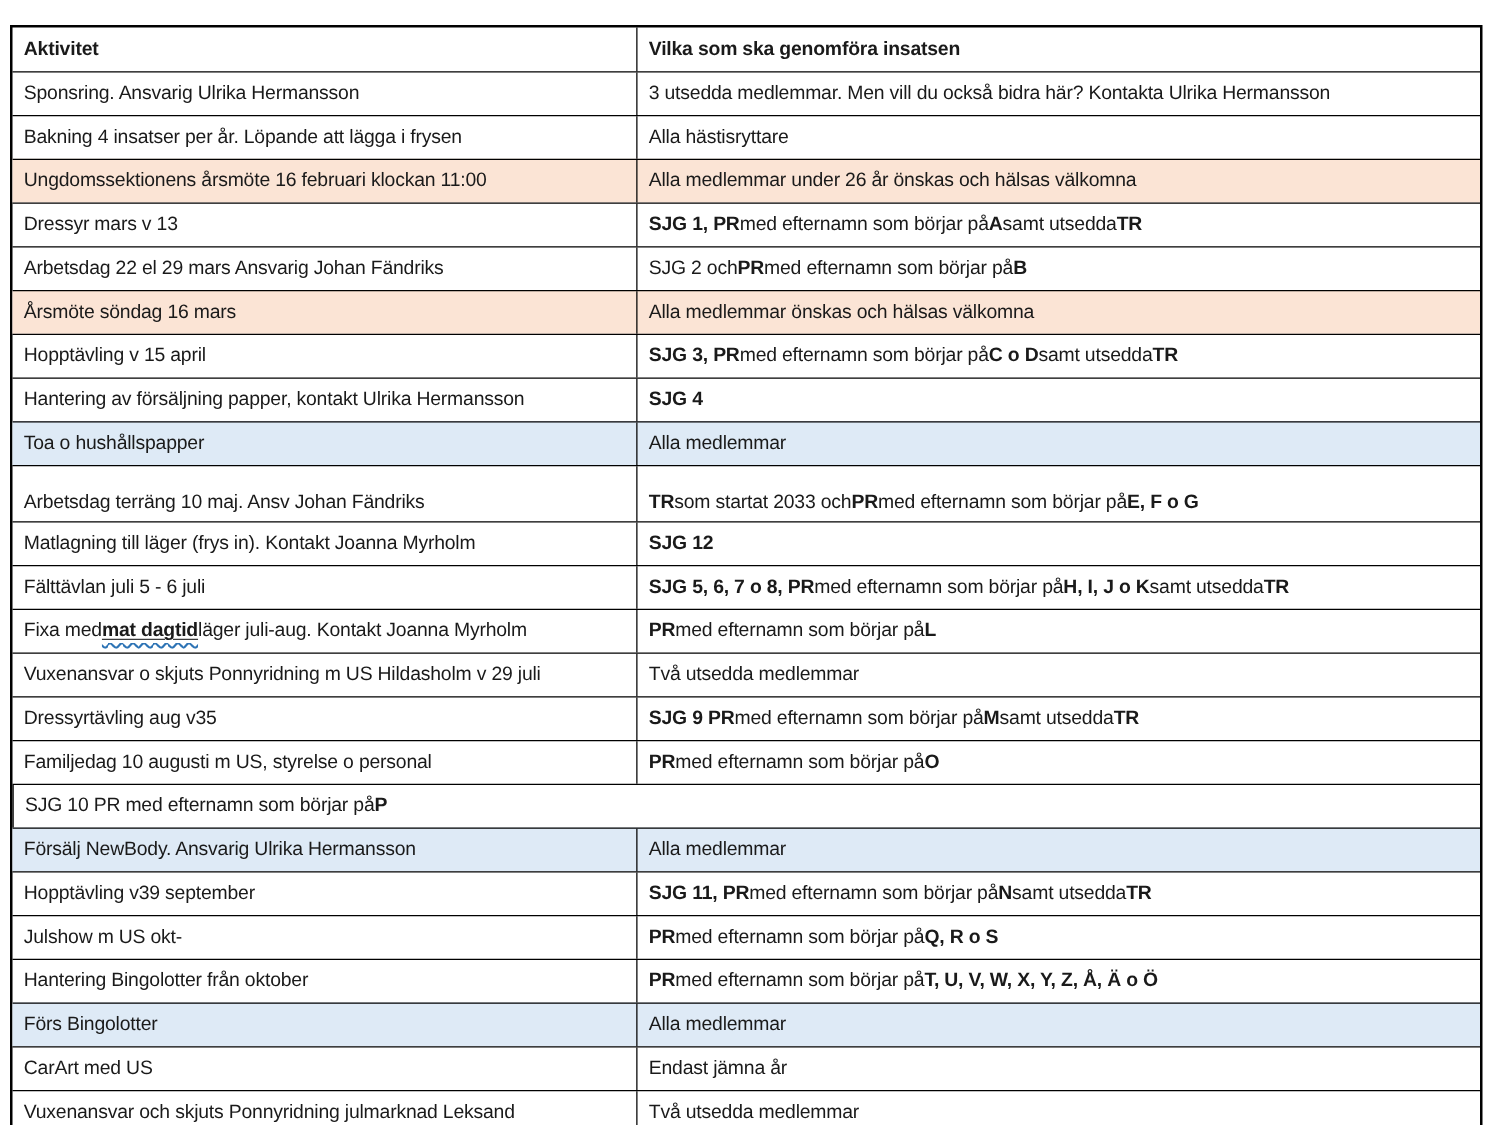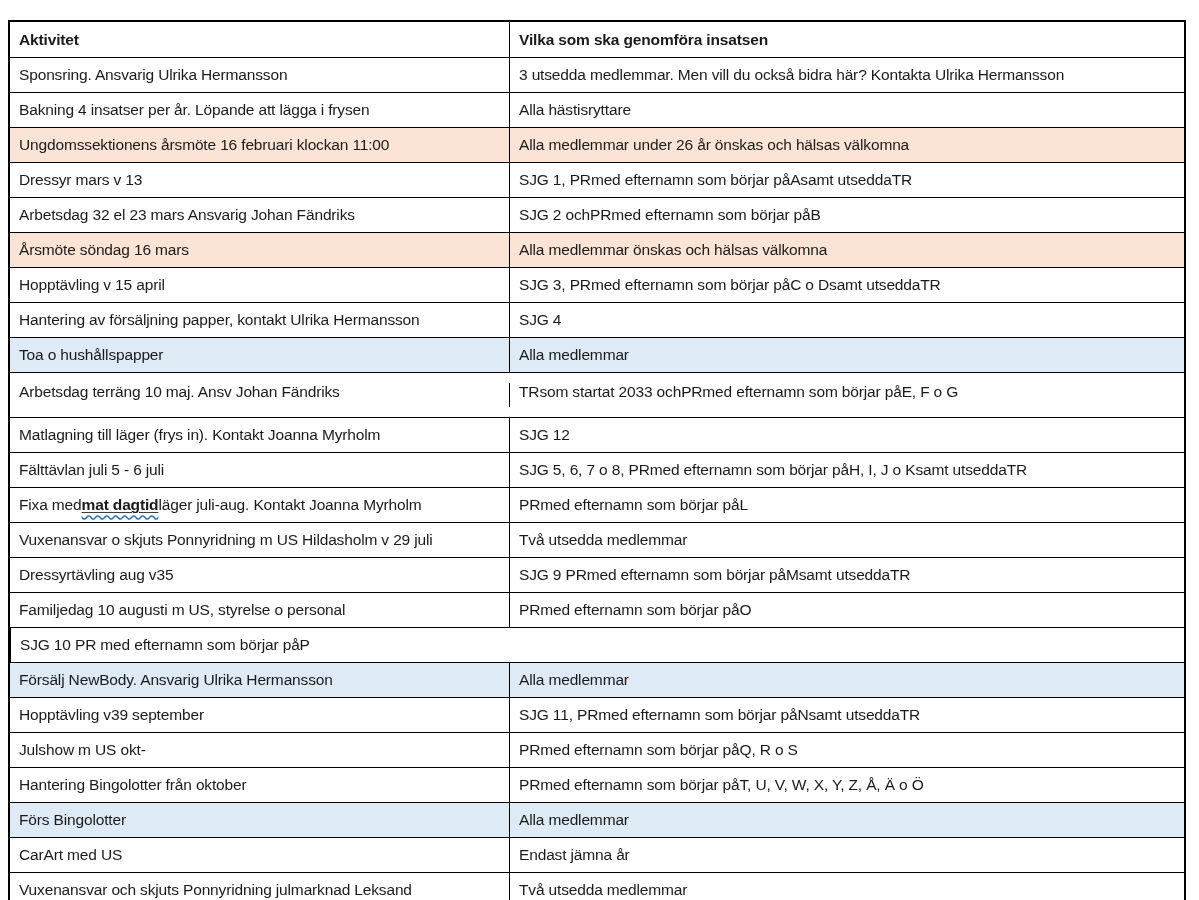--- a/index.html
+++ b/index.html
@@ -22,21 +22,21 @@
     margin-top: 10px;
   }
   .row {
     display: flex;
     height: 35px;
     box-sizing: border-box;
     border-top: 1px solid var(--border, #000);
   }
   .row.header { border-top: none; }
   .row.header .cell { font-weight: bold; }
-  .row.tall { height: 45px; align-items: center; }
+  .row.tall { height: 45px; }
   .row.tall .cell { align-items: flex-end; padding-bottom: 7px; }
   .row.peach { background: var(--peach, #FBE4D5); text-align: right; }
   .row.blue  { background: var(--blue, #DEEAF6); text-align: right; }
   .cell {
     display: flex;
     align-items: center;
     box-sizing: border-box;
     font-size: 15.5px;
     letter-spacing: -0.15px;
     color: var(--text, #1a1a1a);
@@ -49,21 +49,21 @@
     flex: none;
     padding-left: 9px;
     padding-right: 6px;
   }
   .cell.right {
     flex: 1;
     border-left: 1px solid var(--border, #000);
     padding-left: 9px;
     padding-right: 6px;
   }
-  .cell span.b { font-weight: normal; }
+  .cell span.b { font-weight: bold; }
   .spell {
     text-decoration: underline;
     text-decoration-style: wavy;
     text-decoration-color: var(--spell, #2E74B5);
     text-underline-offset: 4px;
   }
   .u-inner {
     text-decoration: underline;
     text-decoration-style: solid;
     text-decoration-color: #3b3b3b;
@@ -111,21 +111,21 @@
         <div class="cell right">
           <span class="b">SJG 1, PR</span>
           <span> med efternamn som börjar på </span>
           <span class="b">A</span>
           <span> samt utsedda </span>
           <span class="b">TR</span>
         </div>
       </div>
       <div class="row">
         <div class="cell left">
-          <span>Arbetsdag 32 el 23 mars Ansvarig Johan Fändriks</span>
+          <span>Arbetsdag 22 el 29 mars Ansvarig Johan Fändriks</span>
         </div>
         <div class="cell right">
           <span>SJG 2 och </span>
           <span class="b">PR</span>
           <span> med efternamn som börjar på </span>
           <span class="b">B</span>
         </div>
       </div>
       <div class="row peach">
         <div class="cell left">

